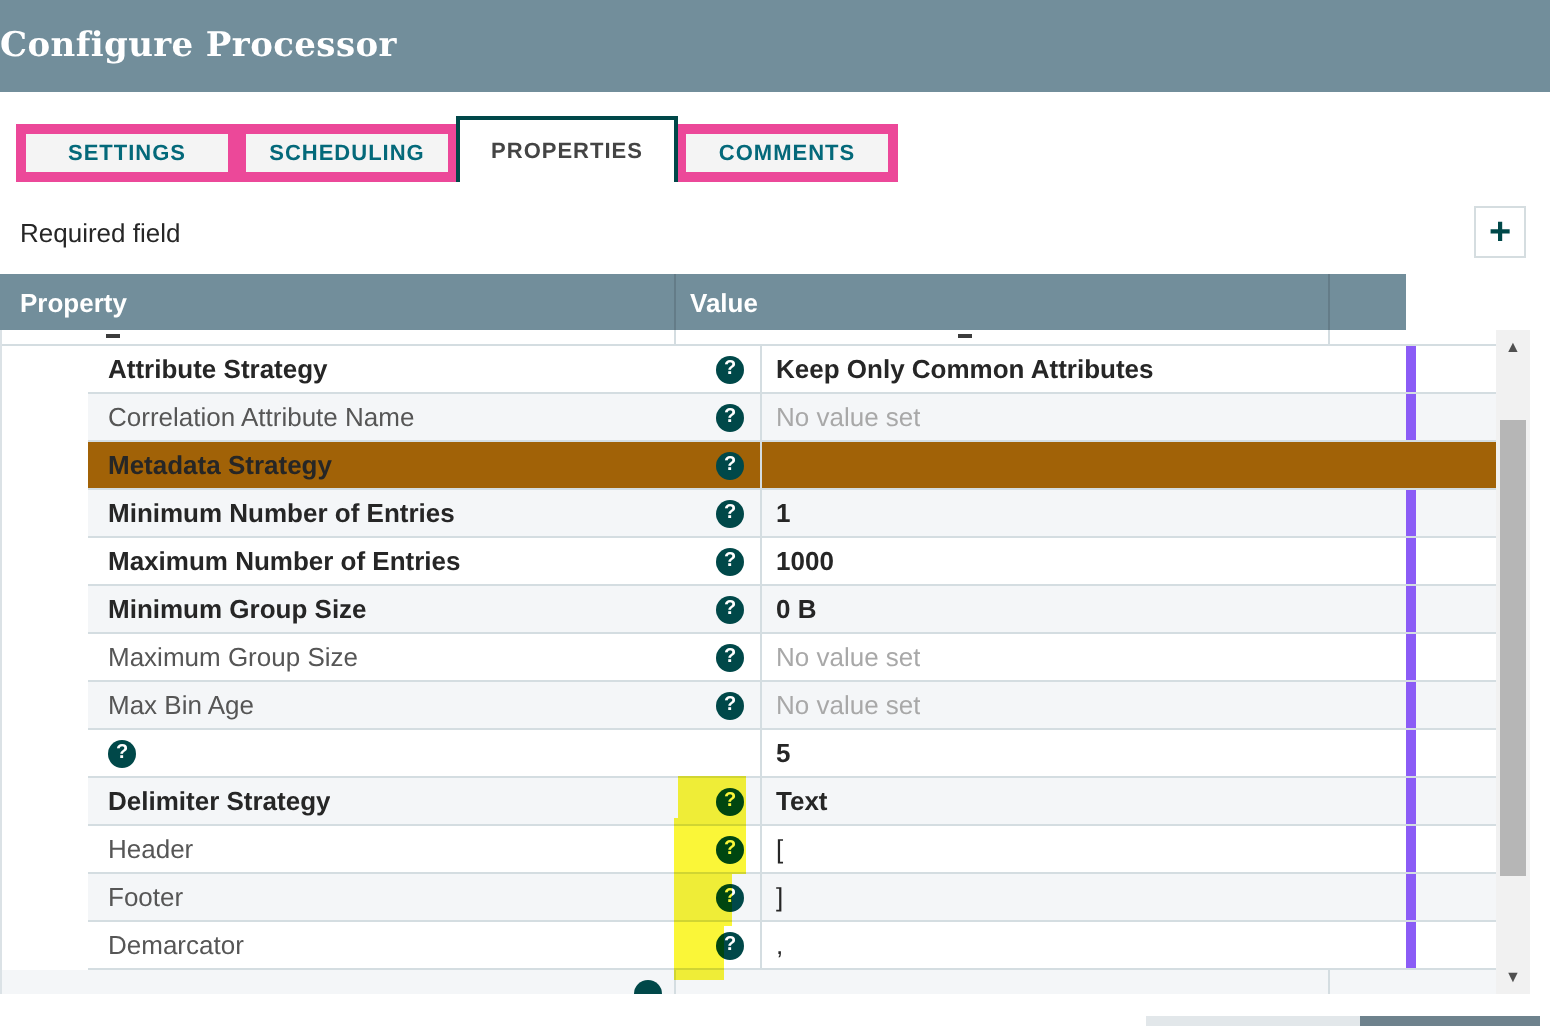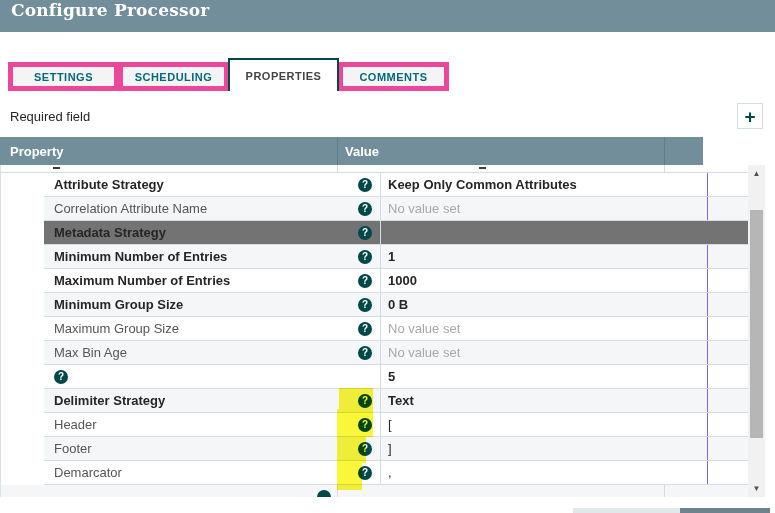--- a/index.html
+++ b/index.html
@@ -1,23 +1,23 @@
 <!DOCTYPE html>
 <html><head>
 <meta charset="utf-8">
 <style>
   * { margin: 0; padding: 0; box-sizing: border-box; }
   html, body { width: 775px; height: 513px; overflow: hidden; background: #fff;
     font-family: "Liberation Sans", sans-serif; }
   .stage { position: relative; width: 775px; height: 513px; }
 
   
-  .dlg-header { position: absolute; left: 0; top: 0; width: 775px; height: 32px;
-    background: #728e9b; color: #fff; display: flex; align-items: flex-start;
-    padding-left: 11px; }
+  .dlg-header { position: absolute; left: 0; top: 0; width: 775px; height: 46px;
+    background: #728e9b; color: #fff; display: flex; align-items: center;
+    padding-left: 0; }
   .dlg-title { font-family: "DejaVu Serif", serif; font-weight: bold;
     font-size: 17px; letter-spacing: 0.2px; }
 
   
   .tabbar { position: absolute; left: 8px; top: 58px; height: 33px;
     display: flex; align-items: flex-end; }
   .tab { width: 111px; height: 29px; background: #f4f4f4;
     border: 5px solid #ec4899; margin-right: -1px; display: flex;
     align-items: center; justify-content: center; font-size: 11px;
     font-weight: 600; letter-spacing: 0.5px; color: #04697a; cursor: pointer; }
@@ -42,25 +42,25 @@
     border-right: 1px solid rgba(0,0,0,0.12); }
   .th-val { width: 327px; padding-left: 7px;
     border-right: 1px solid rgba(0,0,0,0.12); }
 
   .tbody-wrap { position: absolute; left: 0; top: 165px; width: 765px;
     height: 332px; display: flex; border-left: 1px solid #dbe2e6; }
   .rows-col { width: 748px; }
   .tr { display: flex; height: 24px; border-bottom: 1px solid #d4dde1;
     background: #fff; cursor: default; margin-left: 43px; }
   .tr.alt { background: #f4f6f8; }
-  .tr.cream { background: #737373; flex-direction: column; }
+  .tr.cream { background: #a16207; flex-direction: column; }
   .td { height: 100%; display: flex; align-items: center; font-size: 13px; }
   .td-prop { width: 337px; padding-left: 10px; border-right: 1px solid #d4dde1;
     justify-content: space-between; }
-  .td-val { width: 327px; padding-left: 7px; border-right: 1px solid #8b5cf6; }
+  .td-val { width: 327px; padding-left: 7px; border-right: 5px solid #8b5cf6; }
   .td-extra { flex: 1; }
   .pname { color: #565656; white-space: nowrap; overflow: hidden; }
   .pname.req { color: #262626; font-weight: bold; }
   .qicon { width: 14px; height: 14px; min-width: 14px; border-radius: 50%;
     background: #004849; color: #fff; font-size: 10px; font-weight: bold;
     display: flex; align-items: center; justify-content: center;
     margin-right: 8px; cursor: pointer; }
   .pval { white-space: nowrap; overflow: hidden; }
   .pval.set { color: #262626; }
   .pval.setbold { font-weight: bold; }

